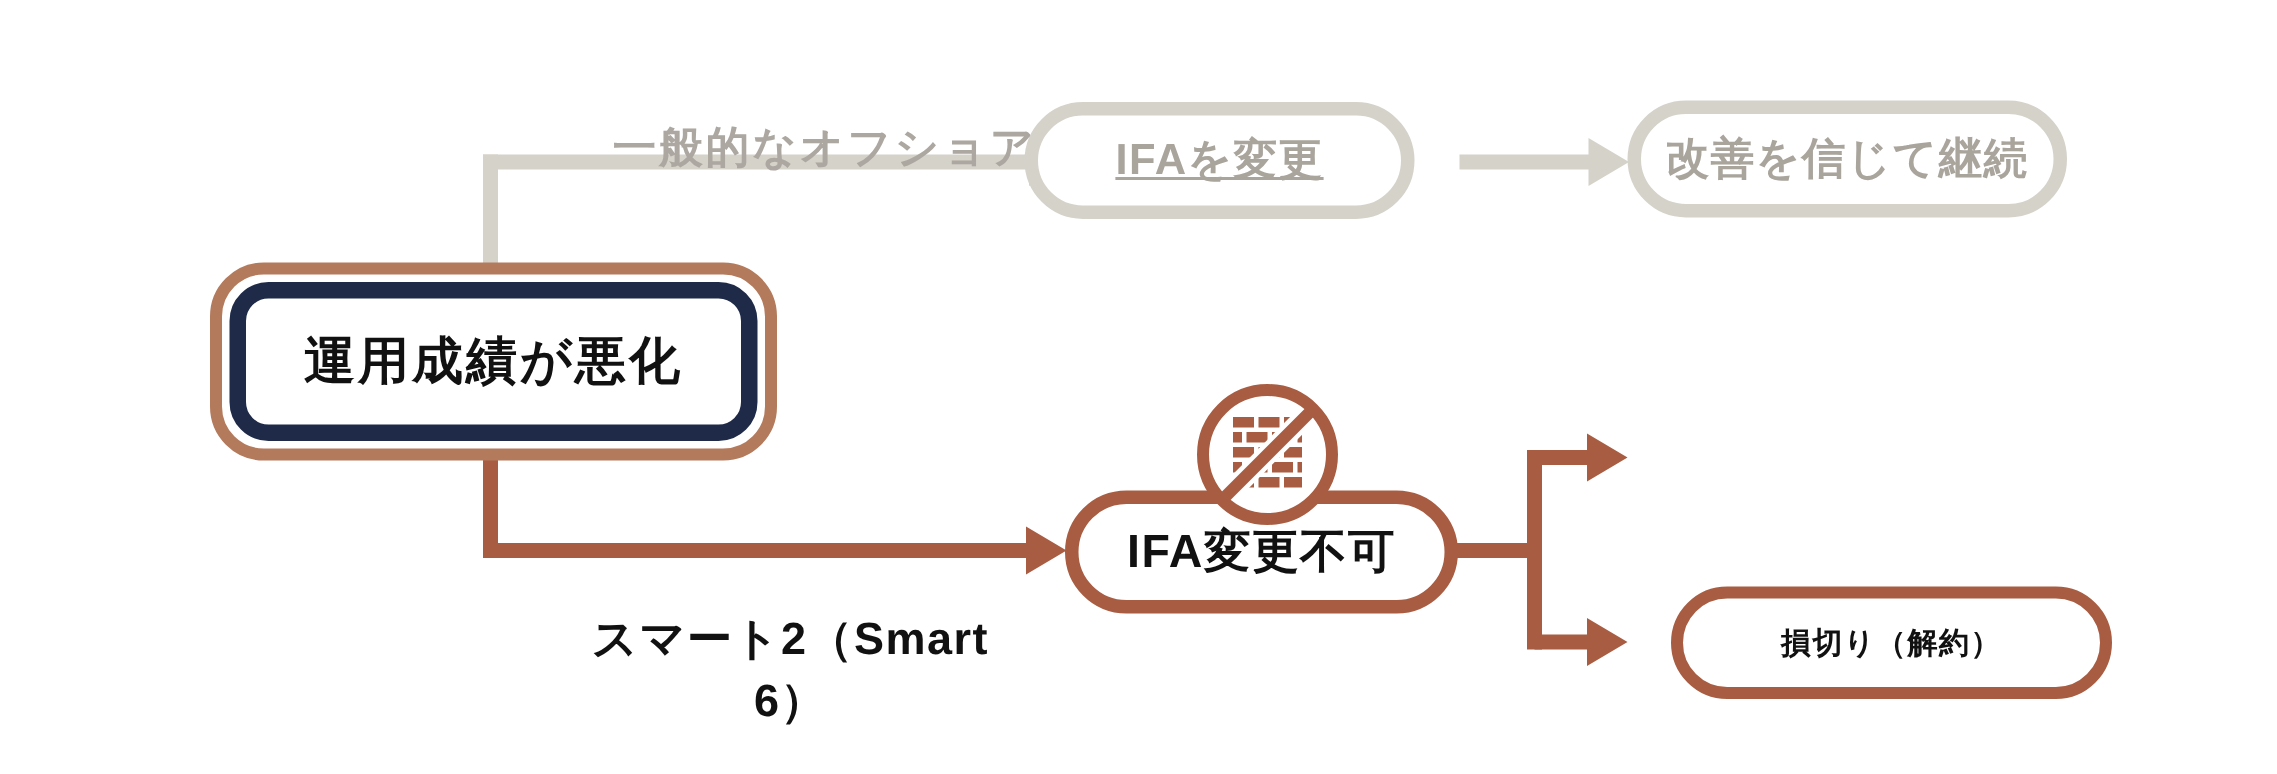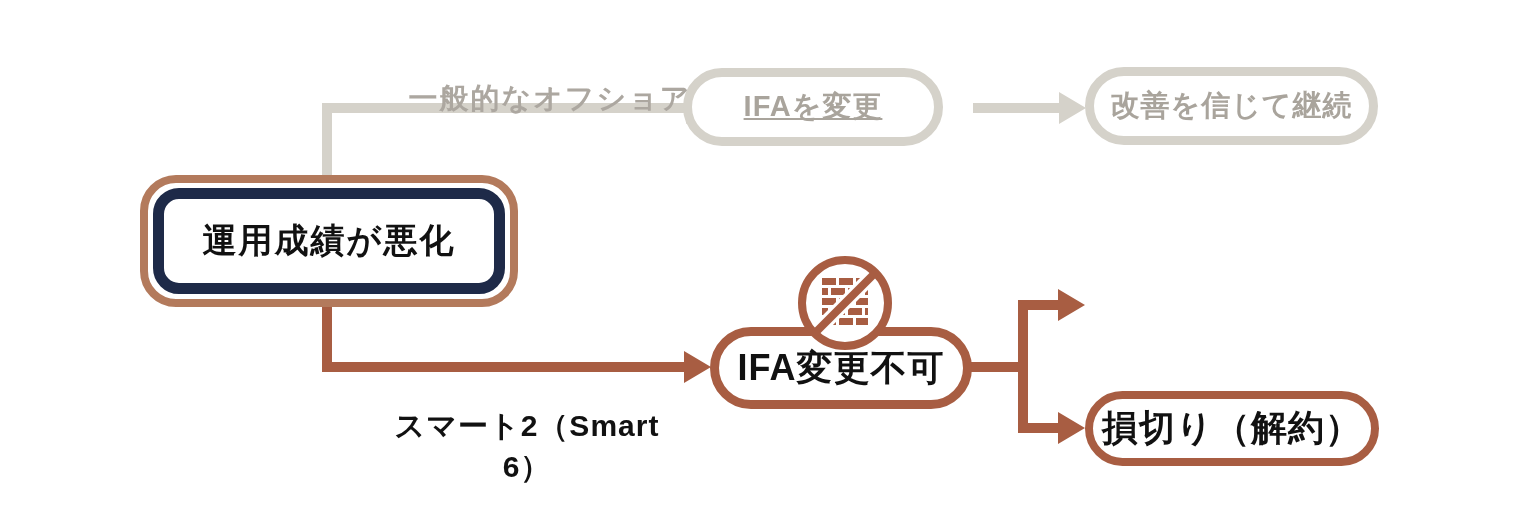--- a/index.html
+++ b/index.html
@@ -64,23 +64,23 @@
   .pill-brown {
     border: 9px solid #a85d42;
     border-radius: 42px;
     color: #111111;
     font-size: 29px;
     font-weight: 700;
     letter-spacing: 1px;
   }
   .n-ifa-change { left: 683px;  top: 68px;  width: 260px; height: 78px; text-decoration: underline; }
   .n-recovery   { left: 1085px; top: 67px;  width: 293px; height: 78px; }
-  .n-blocked    { left: 710px;  top: 327px; width: 262px; height: 82px; font-size: 36px; text-align: center; }
+  .n-blocked    { left: 710px;  top: 327px; width: 262px; height: 82px; font-size: 31px; text-align: center; }
   .n-continue   { left: 1085px; top: 263px; width: 294px; height: 75px; border-width: 8px; font-size: 28px; }
-  .n-cutloss    { left: 1085px; top: 391px; width: 294px; height: 75px; border-width: 8px; font-size: 36px; }
+  .n-cutloss    { left: 1114px; top: 391px; width: 294px; height: 75px; border-width: 8px; font-size: 20px; }
 
   
   .n-root-outer {
     position: absolute;
     left: 140px; top: 175px;
     width: 378px; height: 132px;
     border: 8px solid #b37a5c;
     border-radius: 36px;
     background: #ffffff;
     z-index: 2;

